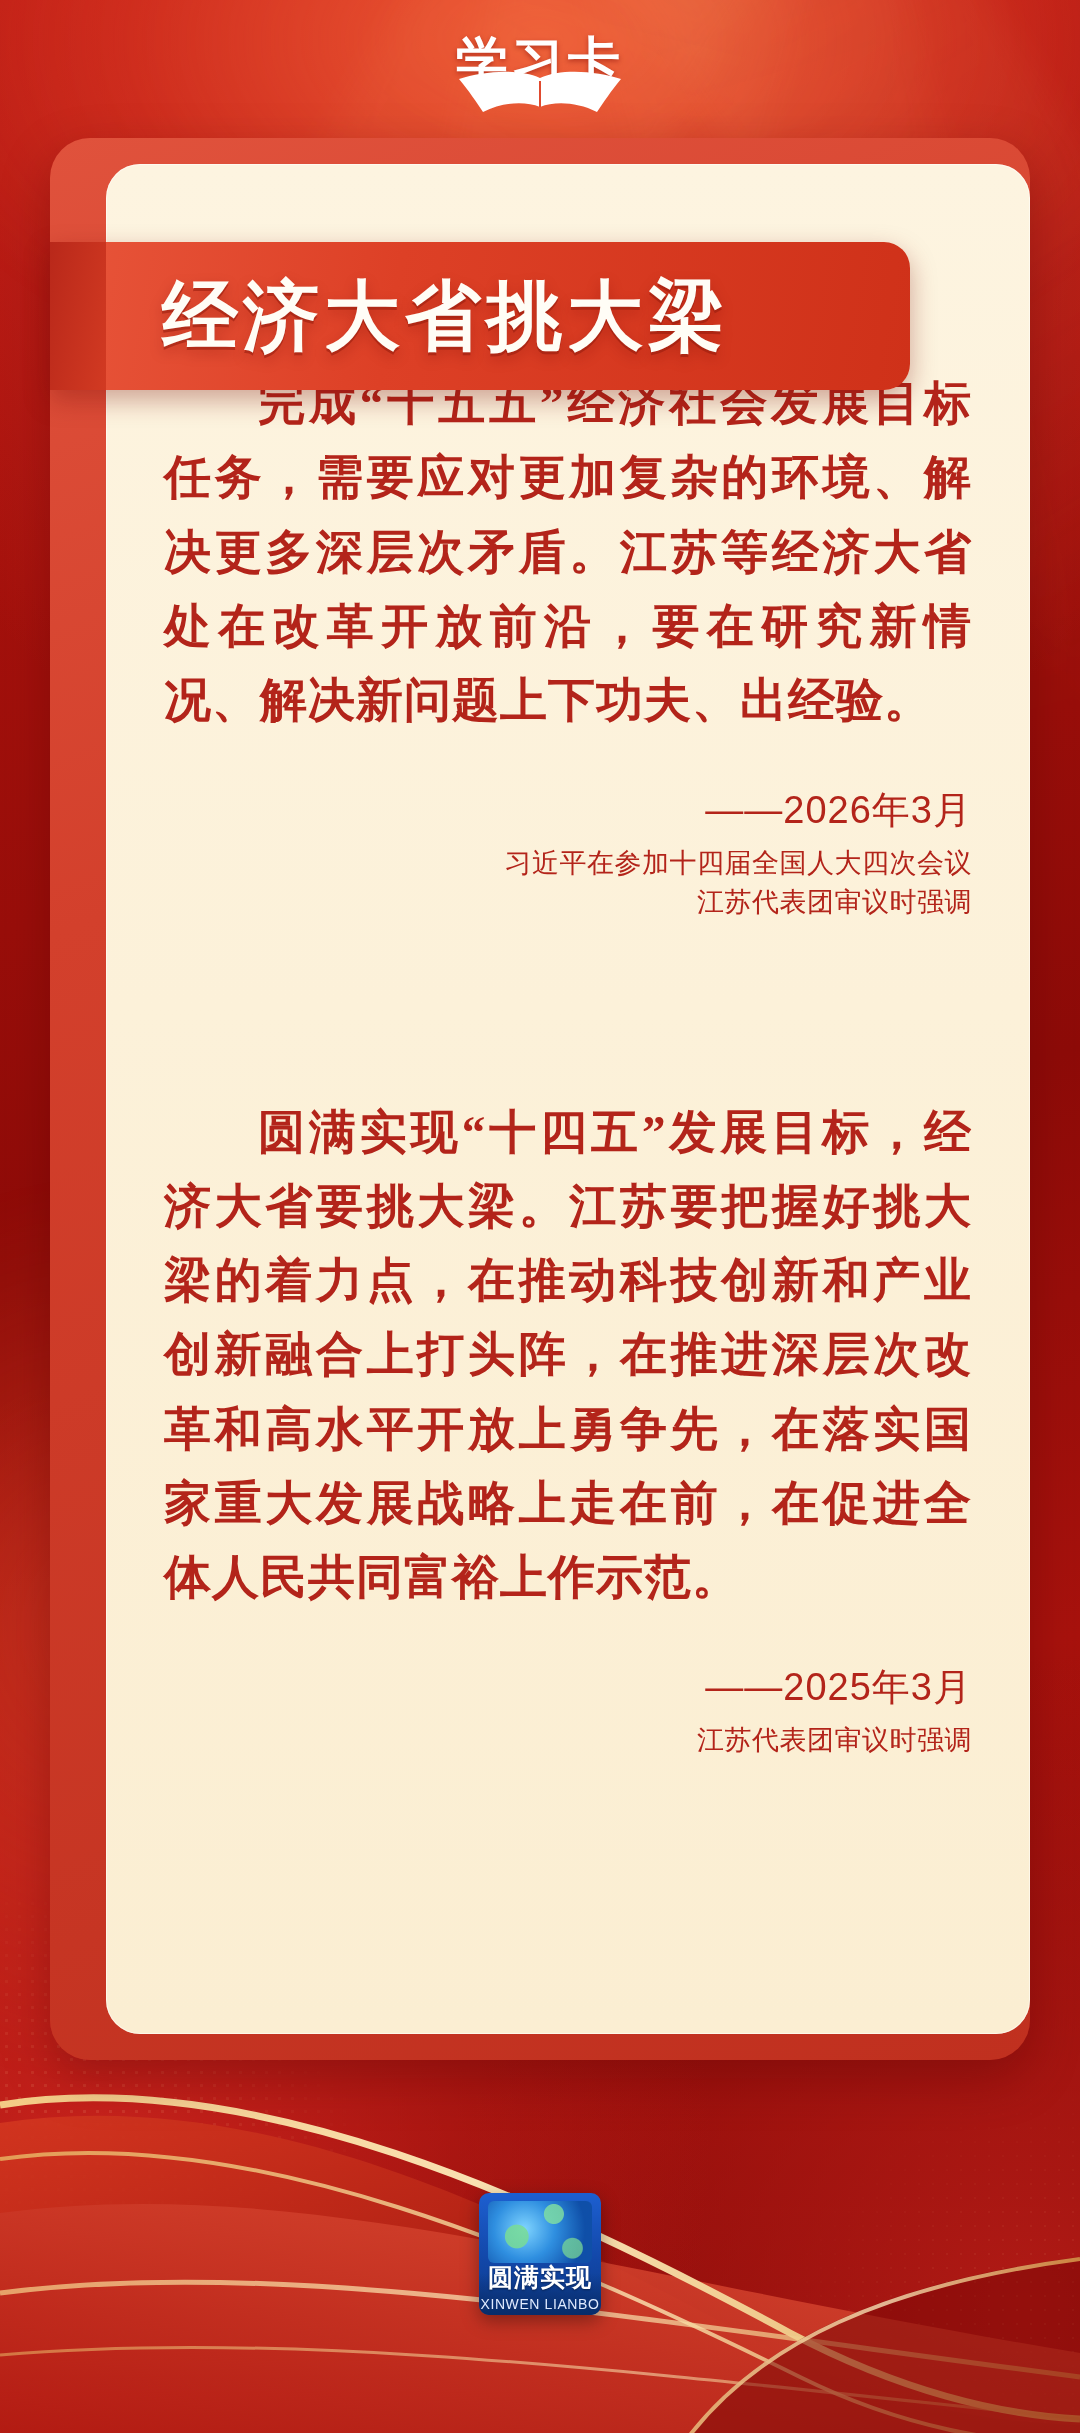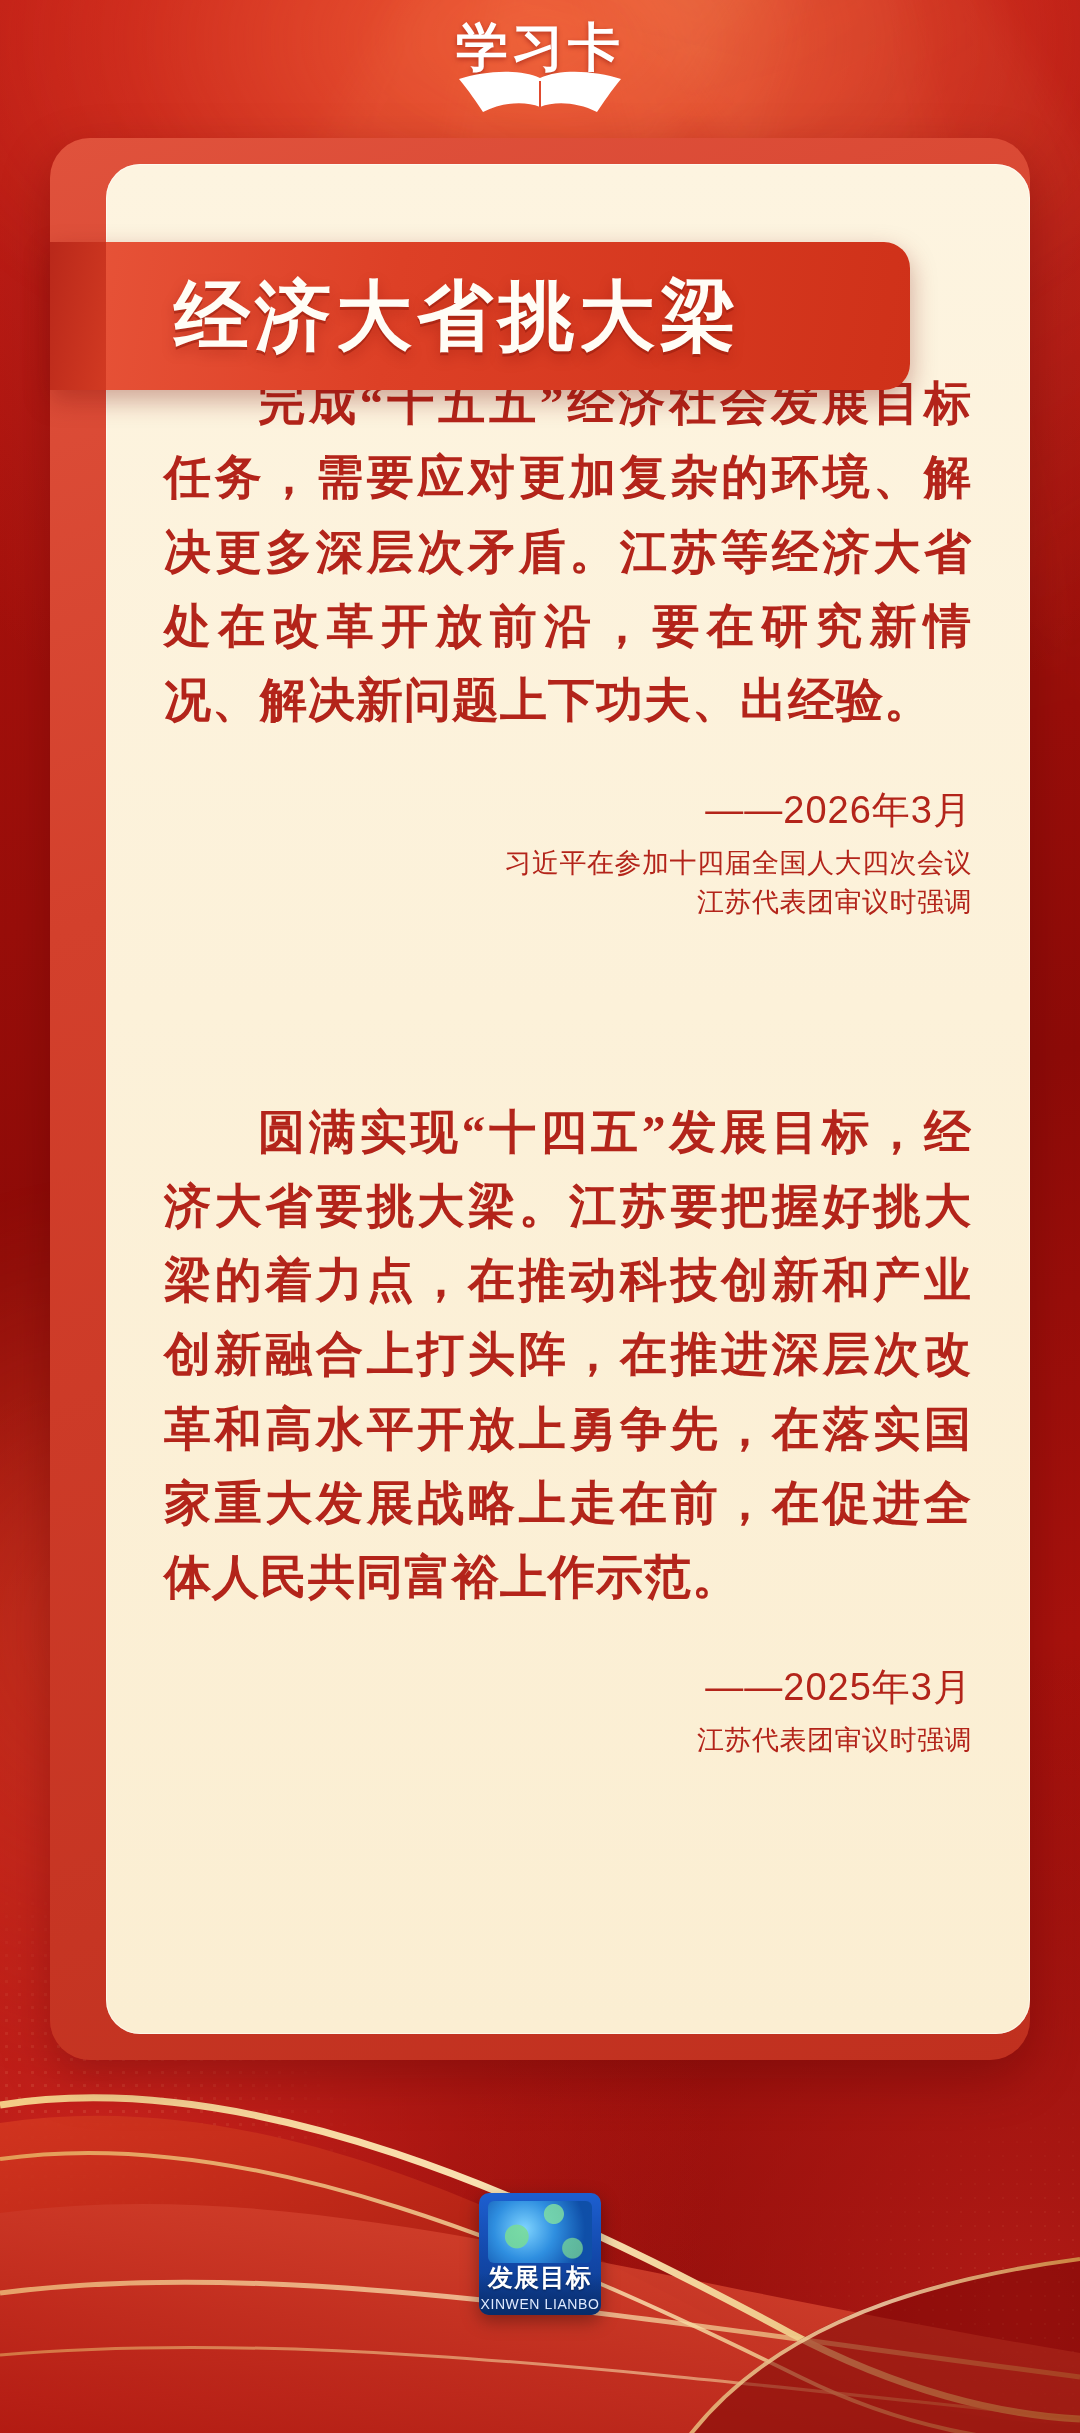--- a/index.html
+++ b/index.html
@@ -69,21 +69,21 @@
     position: relative;
     height: 130px;
     display: flex;
     align-items: center;
     justify-content: center;
     z-index: 5;
   }
   .logo-wrap { position: relative; width: 230px; height: 104px; }
   .logo-text {
     position: absolute;
-    top: 0; left: 50%;
+    top: 14px; left: 50%;
     transform: translateX(-50%);
     font-family: "Liberation Serif", serif;
     font-weight: bold;
     font-size: 52px;
     letter-spacing: 4px;
     color: #ffffff;
     text-shadow: 0 2px 5px rgba(120,0,0,.45);
     white-space: nowrap;
   }
   .logo-book {
@@ -117,21 +117,20 @@
     position: absolute;
     top: 78px;
     left: -56px;
     width: 860px;
     height: 148px;
     background: linear-gradient(100deg, #e8553a 0%, #dd4026 40%, #cf3119 100%);
     border-radius: 0 26px 26px 0;
     box-shadow: 0 10px 26px rgba(120,15,8,.35);
     display: flex;
     align-items: center;
-    padding-left: 12px;
   }
   .title-plate:before {
     content: "";
     position: absolute;
     left: 0; top: 0; bottom: 0; width: 56px;
     background: linear-gradient(100deg, #b9281a, #d23a22);
     border-radius: 0;
   }
   .title-text {
     position: relative;
@@ -320,16 +319,16 @@
       </div>
     </div>
 
   </div>
 </div>
 
 <div class="footer">
   <div class="badge">
     <div class="globe"></div>
     <div class="b-bar"></div>
-    <div class="b-main">发展目标</div>
+    <div class="b-main">圆满实现</div>
     <div class="b-sub">XINWEN  LIANBO</div>
   </div>
 </div>
 
 </body></html>

